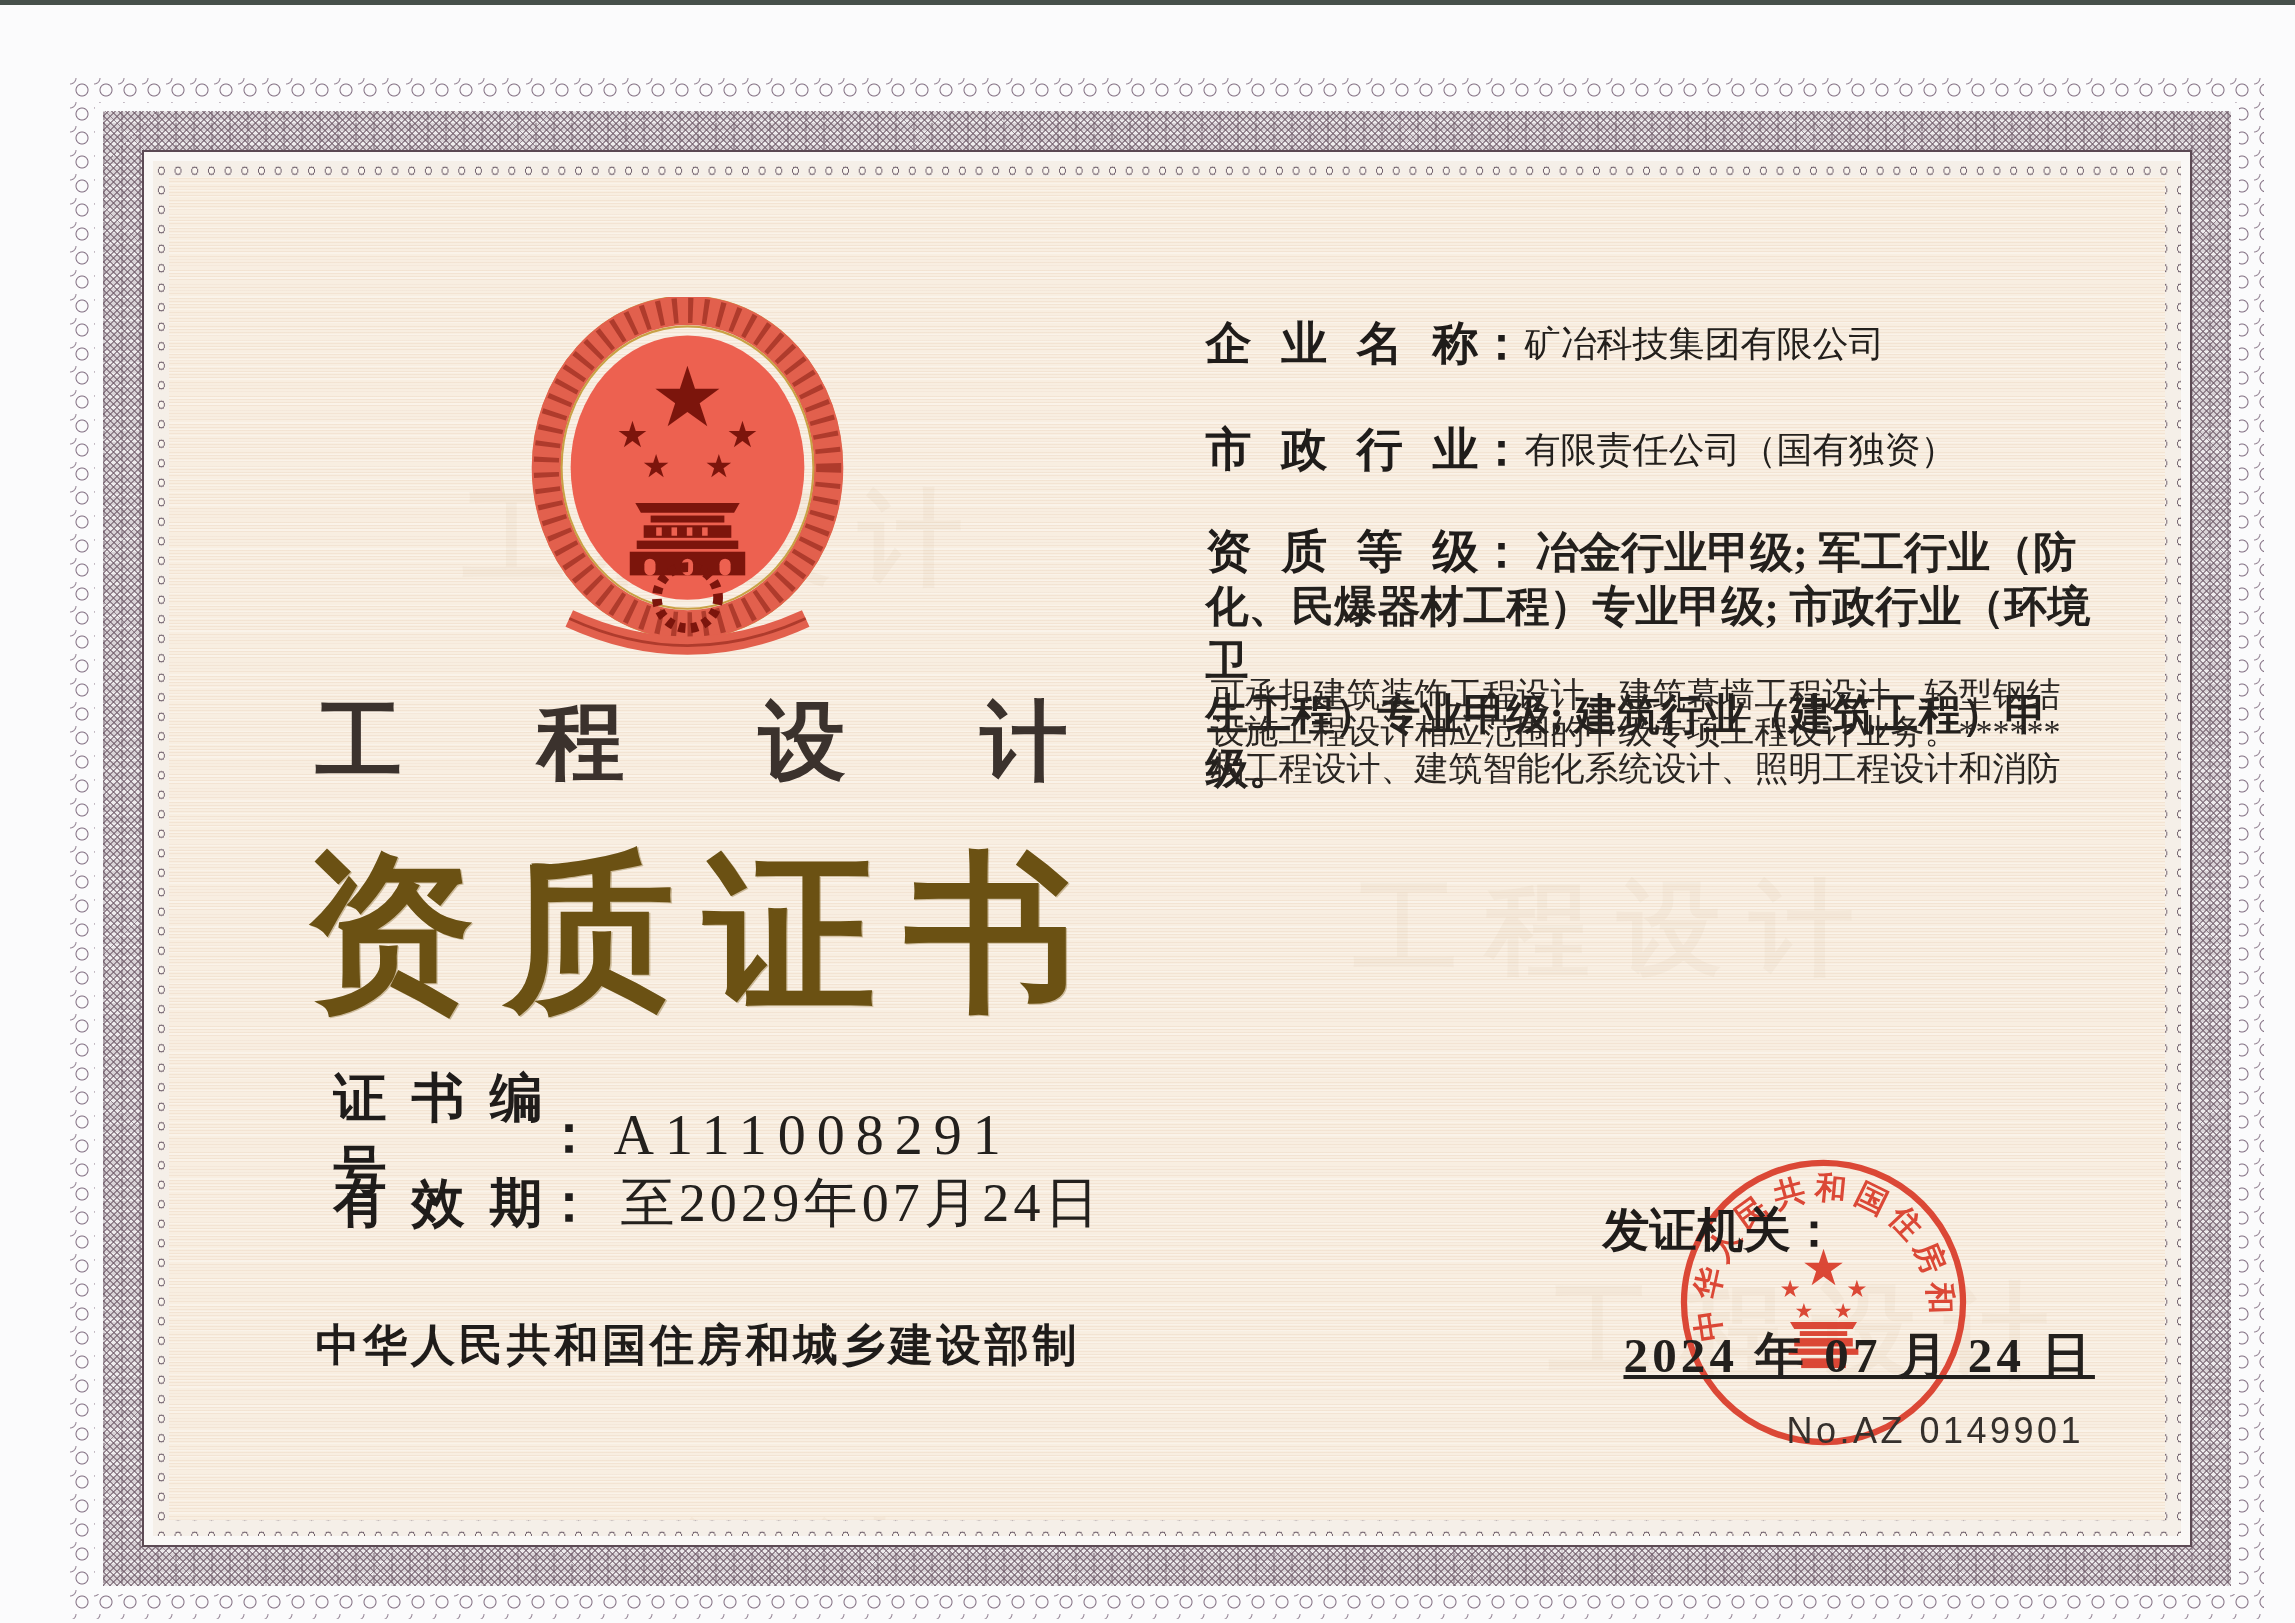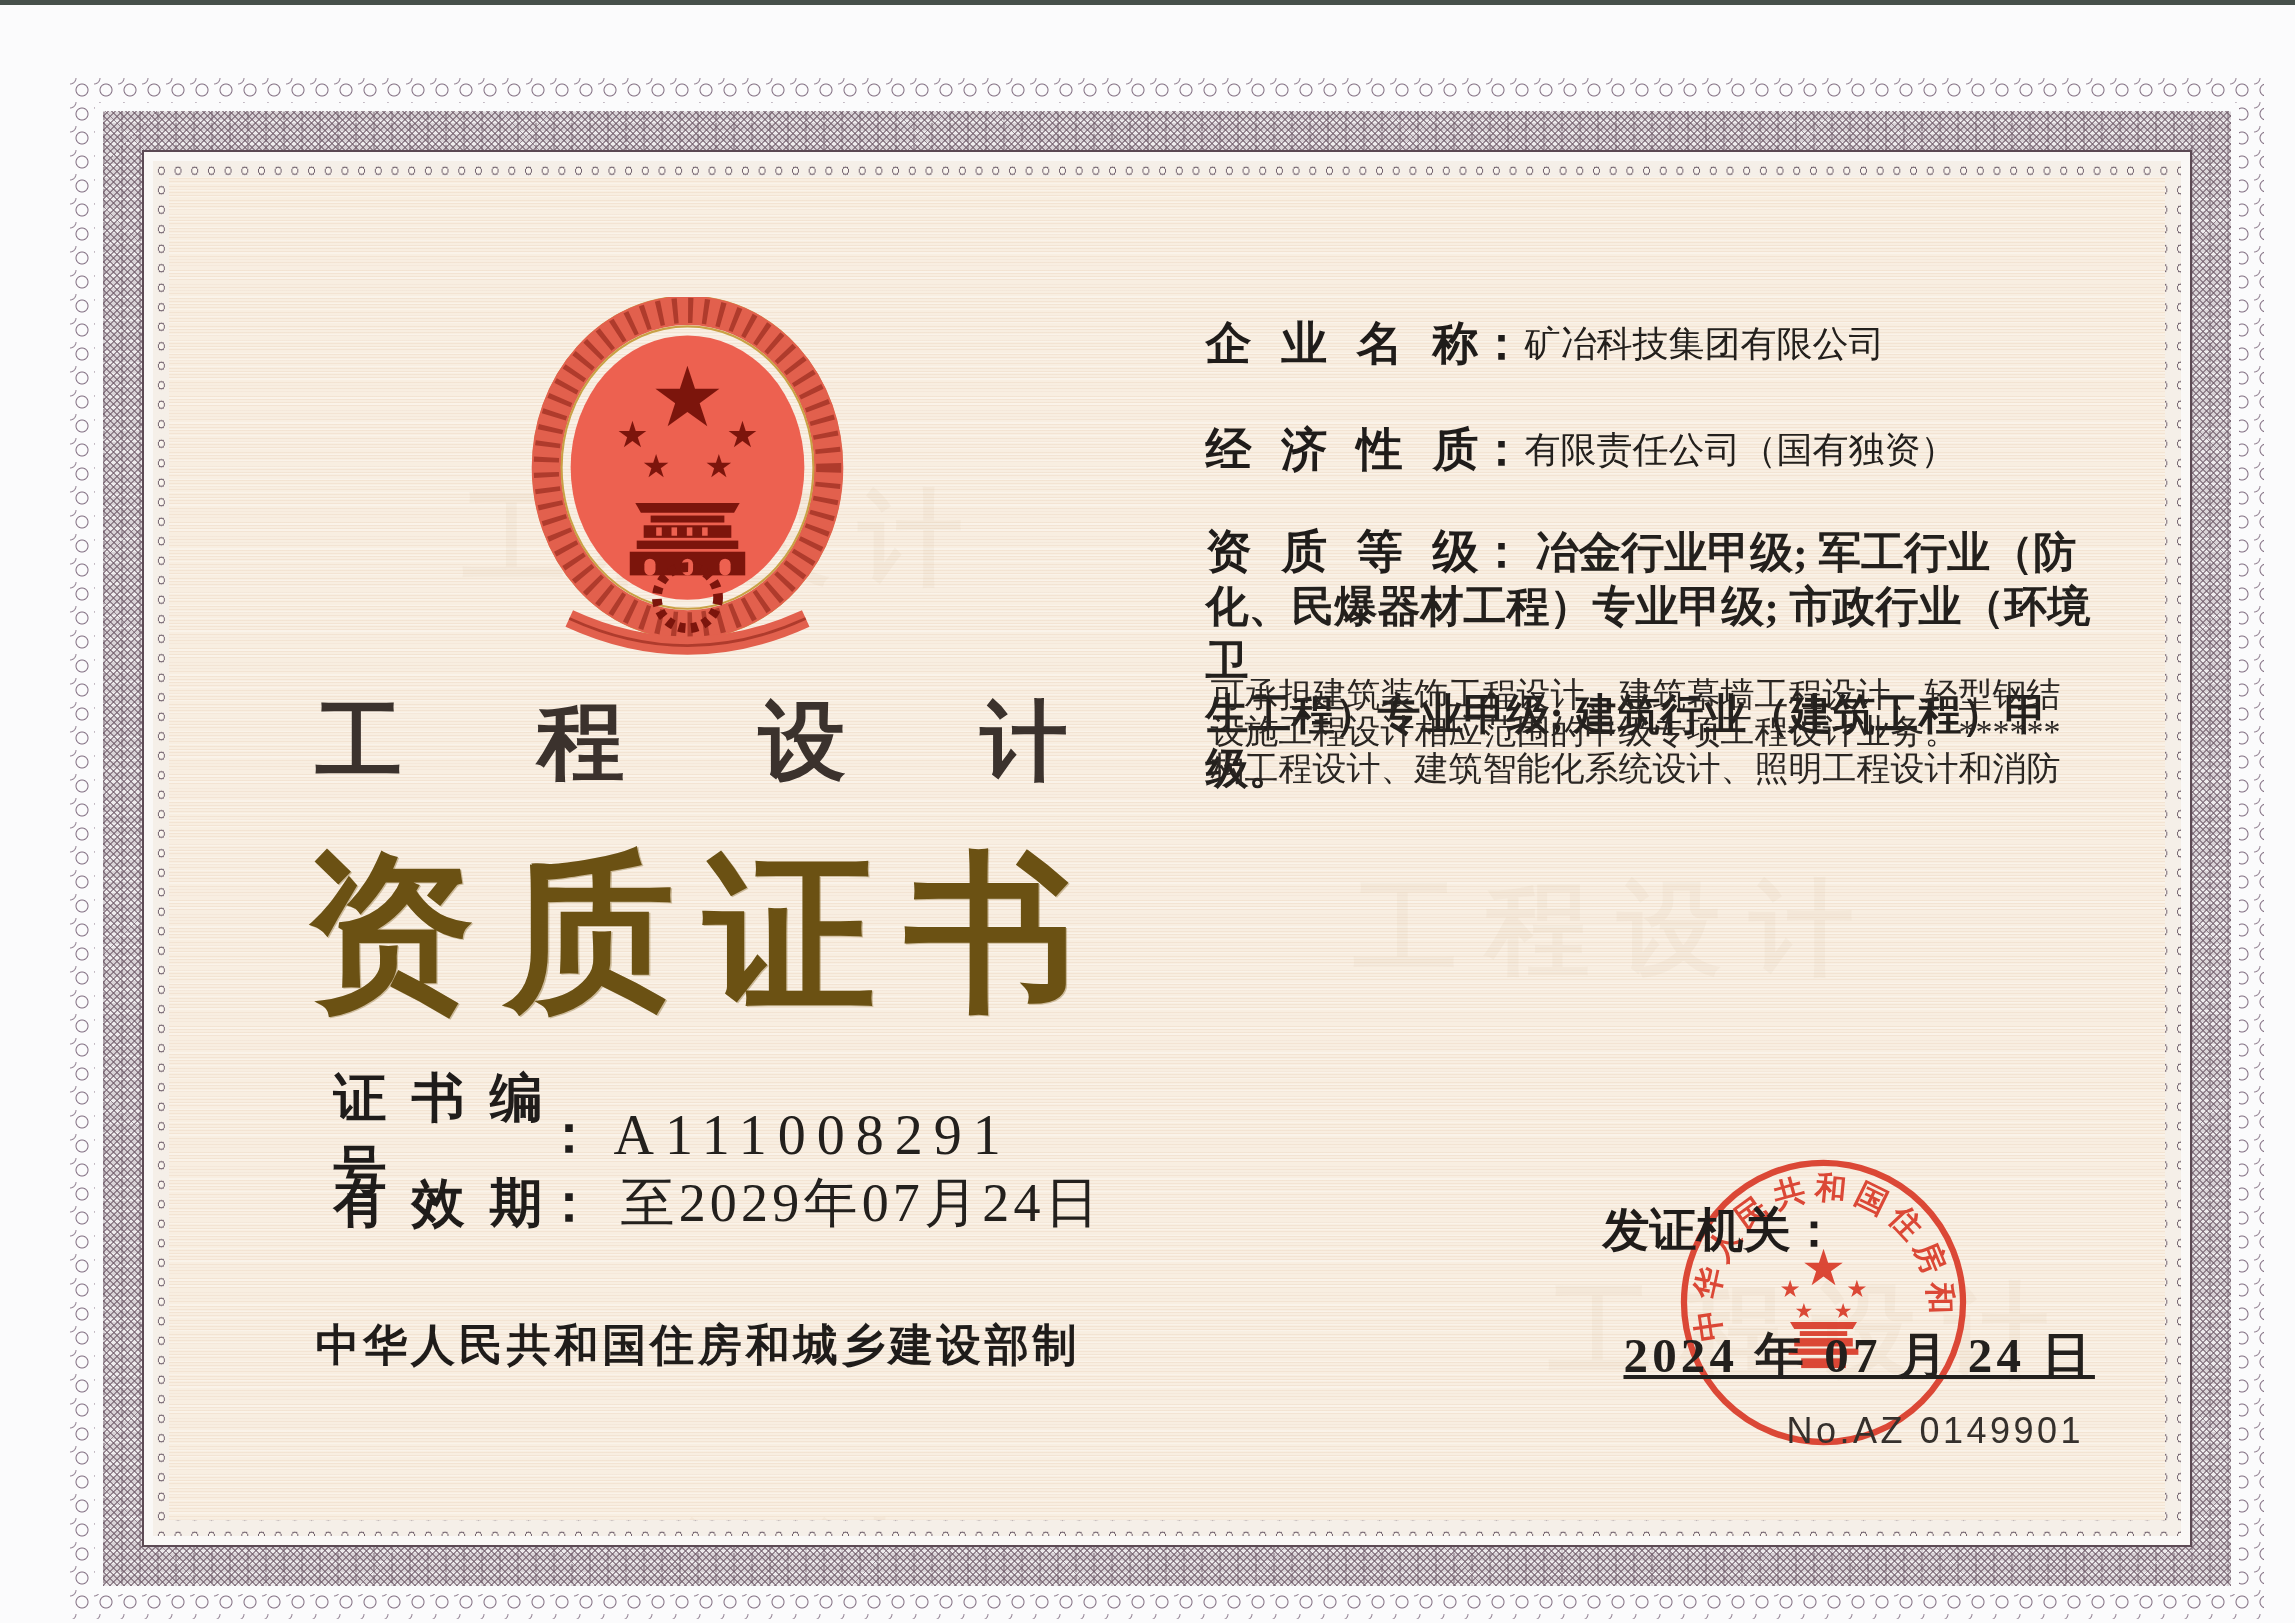--- a/index.html
+++ b/index.html
@@ -155,21 +155,21 @@
           <span class="val">至2029年07月24日</span>
         </div>
         <div class="madeby">中华人民共和国住房和城乡建设部制</div>
 
         <div class="row r-row company-row">
           <span class="lbl">企业名称</span>
                   <span class="colon">：</span>
           <span class="val">矿冶科技集团有限公司</span>
         </div>
         <div class="row r-row economic-row">
-          <span class="lbl">经济性质</span>
+          <span class="lbl">市政行业</span>
                   <span class="colon">：</span>
           <span class="val">有限责任公司（国有独资）</span>
         </div>
 
         <div class="qual-block">
           <span class="lbl">资质等级</span><span class="colon">：</span>
           <span>冶金行业甲级; 军工行业（防</span>
           <div>化、民爆器材工程）专业甲级; 市政行业（环境卫</div>
           <div>生工程）专业甲级; 建筑行业（建筑工程）甲级。</div>
         </div>

